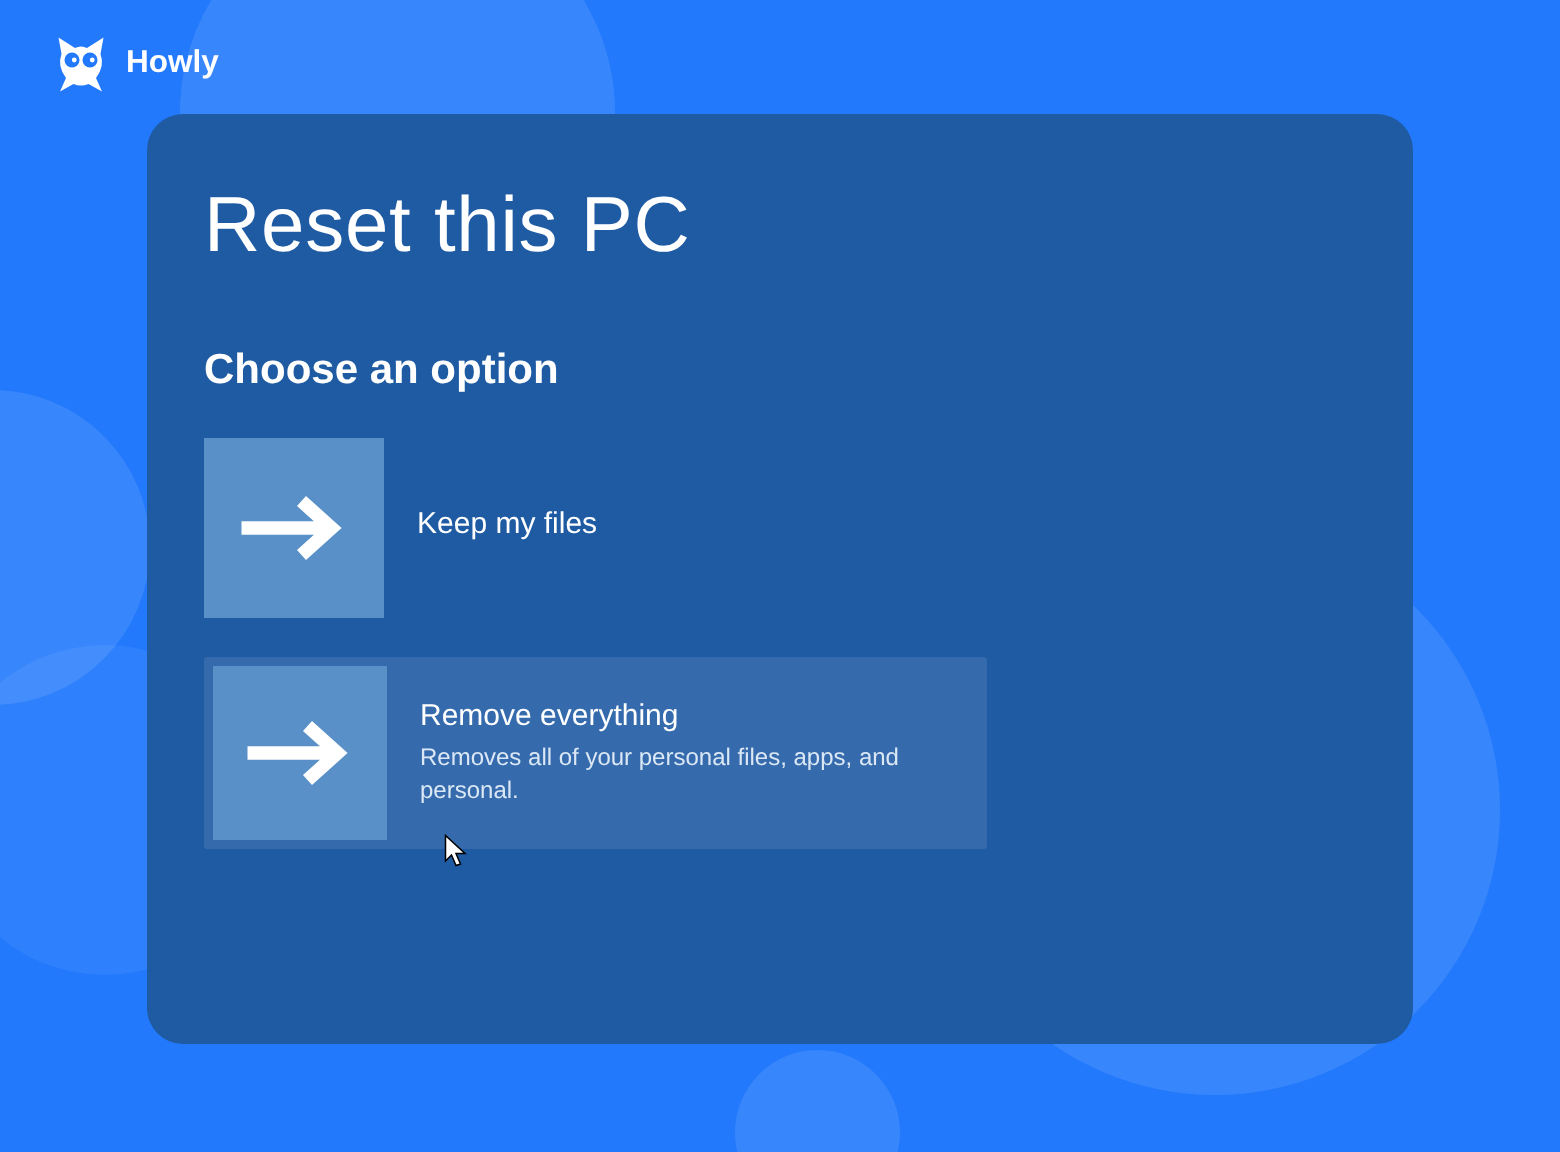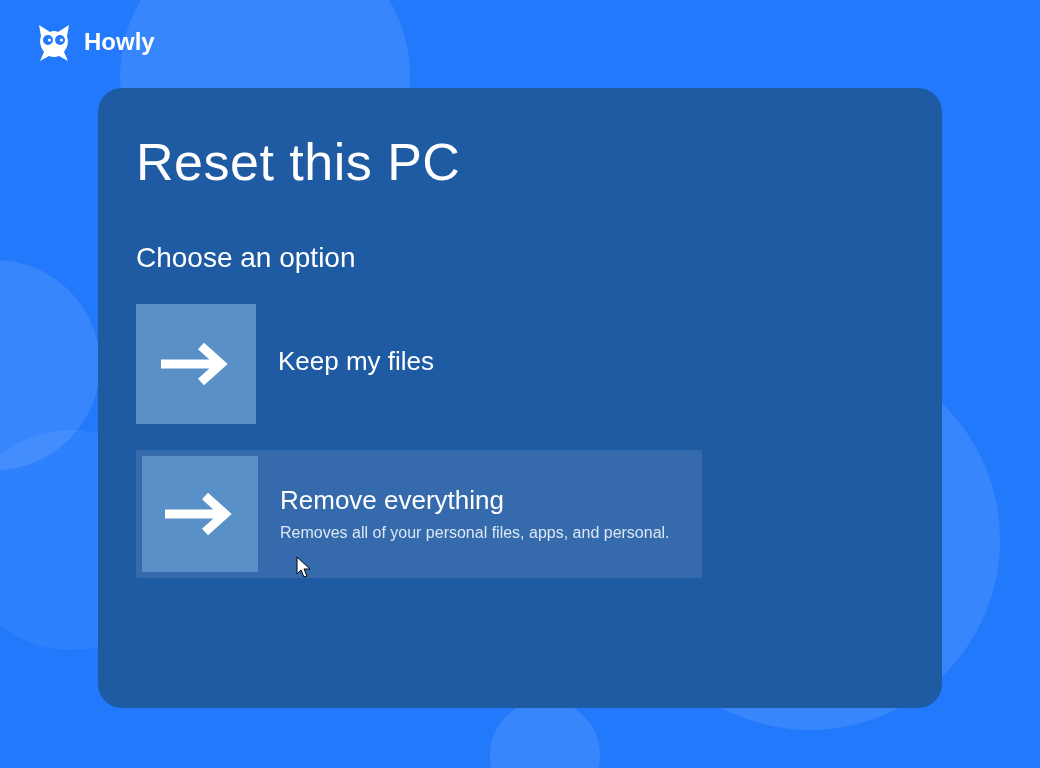--- a/index.html
+++ b/index.html
@@ -28,79 +28,79 @@
     top: 22px; left: 34px;
     display: flex;
     align-items: center;
     gap: 10px;
   }
   .owl {
     width: 40px; height: 40px;
   }
   .logo-text {
     color: #fff;
-    font-size: 24px;
+    font-size: 21px;
     font-weight: 700;
   }
 
   
   .panel {
     position: absolute;
-    top: 88px; left: 98px;
+    top: 76px; left: 98px;
     width: 844px; height: 620px;
     background: #1f5ba3;
     border-radius: 24px;
     padding: 44px 38px 34px 38px;
     color: #fff;
   }
   .title {
     font-size: 52px;
     font-weight: 300;
     letter-spacing: 0.5px;
     margin-bottom: 50px;
   }
   .subtitle {
     font-size: 28px;
-    font-weight: 400;
+    font-weight: 700;
     margin-bottom: 30px;
   }
 
   .option {
     display: flex;
     align-items: center;
     gap: 22px;
     width: 460px;
     padding: 0;
     margin-bottom: 26px;
     border-radius: 2px;
     cursor: pointer;
   }
   .option.hover {
     background: rgba(255,255,255,0.10);
     padding: 6px;
-    width: 566px;
+    width: 522px;
     margin-bottom: 24px;
   }
   .option-icon {
     width: 120px; height: 120px;
     background: #5990c7;
     flex: 0 0 120px;
     display: flex;
     align-items: center;
     justify-content: center;
   }
   .option.hover .option-icon {
     width: 116px; height: 116px; flex: 0 0 116px;
   }
   .option-text {
     flex: 1;
     padding-right: 10px;
   }
   .option-title {
-    font-size: 26px;
+    font-size: 20px;
     font-weight: 300;
     margin-bottom: 6px;
   }
   .option-desc {
     font-size: 16px;
     font-weight: 300;
     line-height: 1.35;
     color: #dbe7f5;
   }
 

